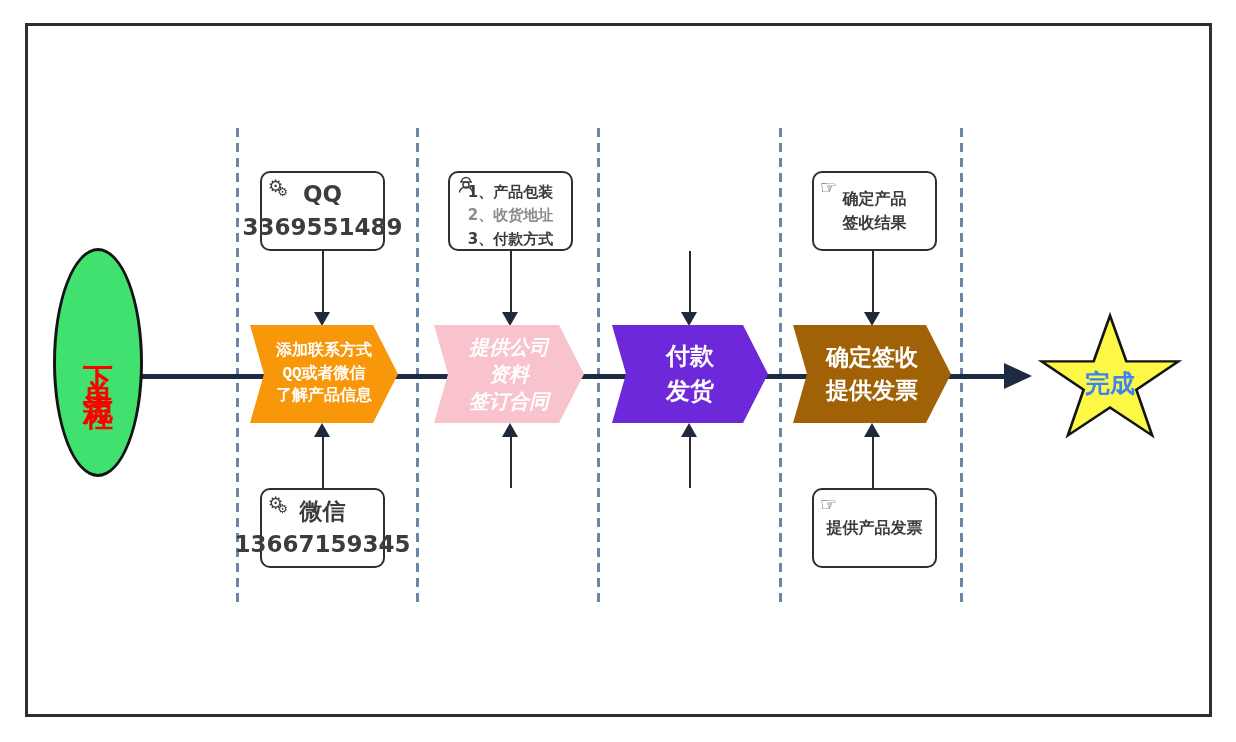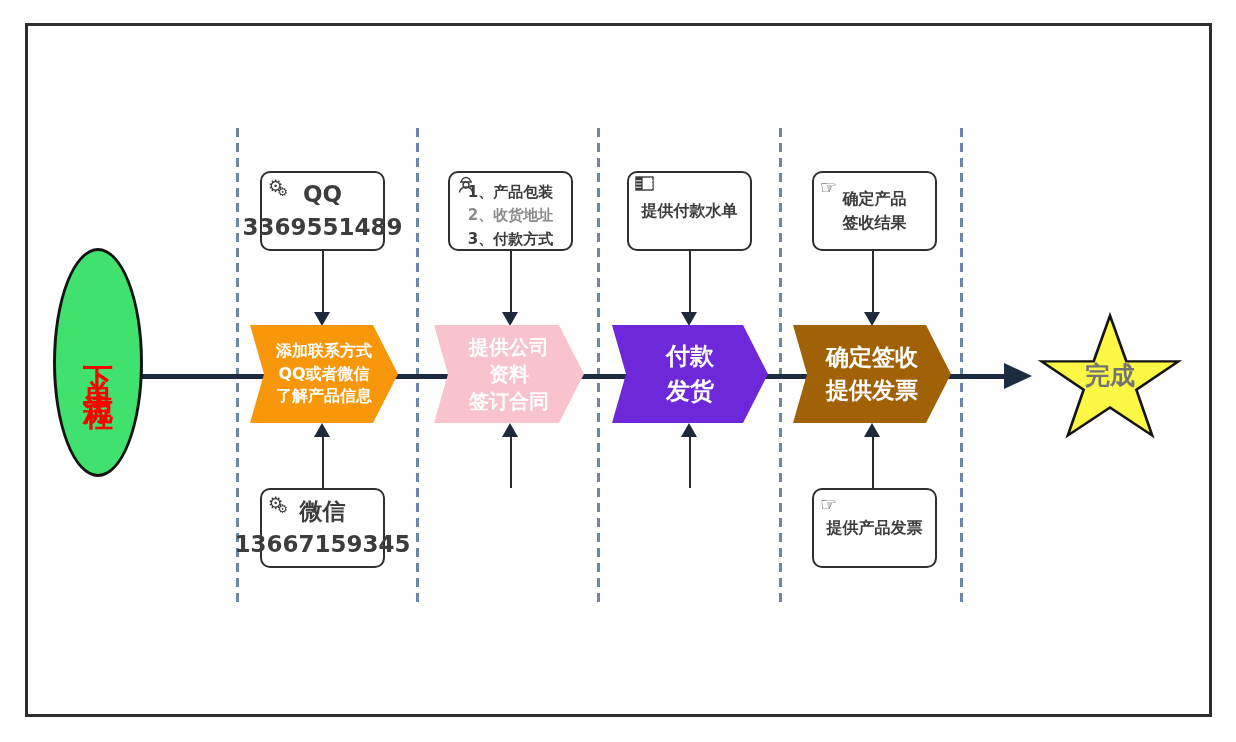--- a/index.html
+++ b/index.html
@@ -21,22 +21,22 @@
   .ellipse{position:absolute;left:53px;top:248px;width:90px;height:229px;background:#41e170;
     border:3px solid #141414;border-radius:50%;box-sizing:border-box;z-index:2;
     display:flex;align-items:center;justify-content:center;}
   .ellipse span{writing-mode:vertical-rl;text-orientation:upright;color:#fe0000;font-weight:bold;
     font-size:30px;letter-spacing:13px;line-height:1;margin-top:10px;}
 
   
   .chev{position:absolute;top:325px;height:98px;z-index:2;display:flex;flex-direction:column;
     align-items:center;justify-content:center;color:#fff;font-weight:bold;text-align:center;
     clip-path:polygon(0 0,calc(100% - 25px) 0,100% 50%,calc(100% - 25px) 100%,0 100%,14px 50%);}
-  .chev.c1{left:250px;width:148px;background:#f79709;font-size:16px;line-height:1.4;}
-  .chev.c2{left:434px;width:150px;background:#f8c3cd;font-size:20px;line-height:1.35;}
+  .chev.c1{left:250px;width:148px;background:#f79709;font-size:16px;line-height:1.4;font-family:Liberation Mono, monospace;}
+  .chev.c2{left:434px;width:150px;background:#f8c3cd;font-size:20px;line-height:1.35;font-style:italic;}
   .chev.c3{left:612px;width:156px;background:#6d28d9;font-size:24px;line-height:1.45;}
   .chev.c4{left:793px;width:158px;background:#a16207;font-size:23px;line-height:1.45;}
 
   
   .ibox{position:absolute;width:125px;height:80px;background:#fff;border:2px solid #2f2f2f;
     border-radius:10px;box-sizing:border-box;z-index:2;display:flex;flex-direction:column;
     align-items:center;justify-content:center;color:#3c3c3c;font-weight:bold;text-align:center;}
   .ibox .ic{position:absolute;left:6px;top:3px;color:#3a3a3a;}
   .bx-t{top:171px}.bx-b{top:488px}
   .colA{left:260px}.colB{left:448px}.colC{left:627px}.colD{left:812px}
@@ -52,23 +52,23 @@
   .vl-b{top:437px;height:51px;}
   .ah-down{position:absolute;width:0;height:0;z-index:2;top:312px;
     border-top:14px solid #1e2a3a;border-left:8px solid transparent;border-right:8px solid transparent;}
   .ah-up{position:absolute;width:0;height:0;z-index:2;top:423px;
     border-bottom:14px solid #1e2a3a;border-left:8px solid transparent;border-right:8px solid transparent;}
   .cx1{left:322px}.cx2{left:510px}.cx3{left:689px}.cx4{left:872px}
   .ahx1{left:314px}.ahx2{left:502px}.ahx3{left:681px}.ahx4{left:864px}
 
   
   .star-wrap{position:absolute;left:1028px;top:308px;width:164px;height:142px;z-index:2;}
-  .star-label{position:absolute;left:1028px;top:312px;width:164px;height:142px;z-index:3;
+  .star-label{position:absolute;left:1028px;top:320px;width:164px;height:142px;z-index:3;
     display:flex;align-items:center;justify-content:center;padding-bottom:16px;box-sizing:border-box;
-    color:#737373;font-weight:bold;font-size:25px;}
+    color:#3b82f6;font-weight:bold;font-size:25px;}
 
   .gear-big{font-size:17px;display:inline-block;}
   .gear-small{font-size:12px;display:inline-block;margin-left:-6px;vertical-align:-4px;}
   .hand{font-size:19px;}
 </style>
 </head>
 <body>
 
 <div id="canvas">
   <div class="frame"></div>
@@ -124,31 +124,20 @@
   <div class="vline vl-t cx2"></div>
   <div class="ah-down ahx2"></div>
   <div class="chev c2">
     <div>提供公司</div>
     <div>资料</div>
     <div>签订合同</div>
   </div>
   <div class="ah-up ahx2"></div>
   <div class="vline vl-b cx2"></div>
 
-  <div class="ibox bx-t colC">
-    <span class="ic">
-      <svg width="19" height="15" viewBox="0 0 19 15">
-          <rect x="1" y="1" width="17" height="13" fill="none" stroke="#3a3a3a" stroke-width="1.4"></rect>
-          <rect x="1" y="1" width="6" height="13" fill="#3a3a3a"></rect>
-          <path d="M1 4.8 h17 M1 8 h17 M1 11.2 h17" stroke="#fff" stroke-width="1"></path>
-          <path d="M7 1 v13" stroke="#3a3a3a" stroke-width="1.2"></path>
-        </svg>
-    </span>
-    <div class="fs16">提供付款水单</div>
-  </div>
   <div class="vline vl-t cx3"></div>
   <div class="ah-down ahx3"></div>
   <div class="chev c3">
     <div>付款</div>
     <div>发货</div>
   </div>
   <div class="ah-up ahx3"></div>
   <div class="vline vl-b cx3"></div>
 
   <div class="ibox bx-t colD">

